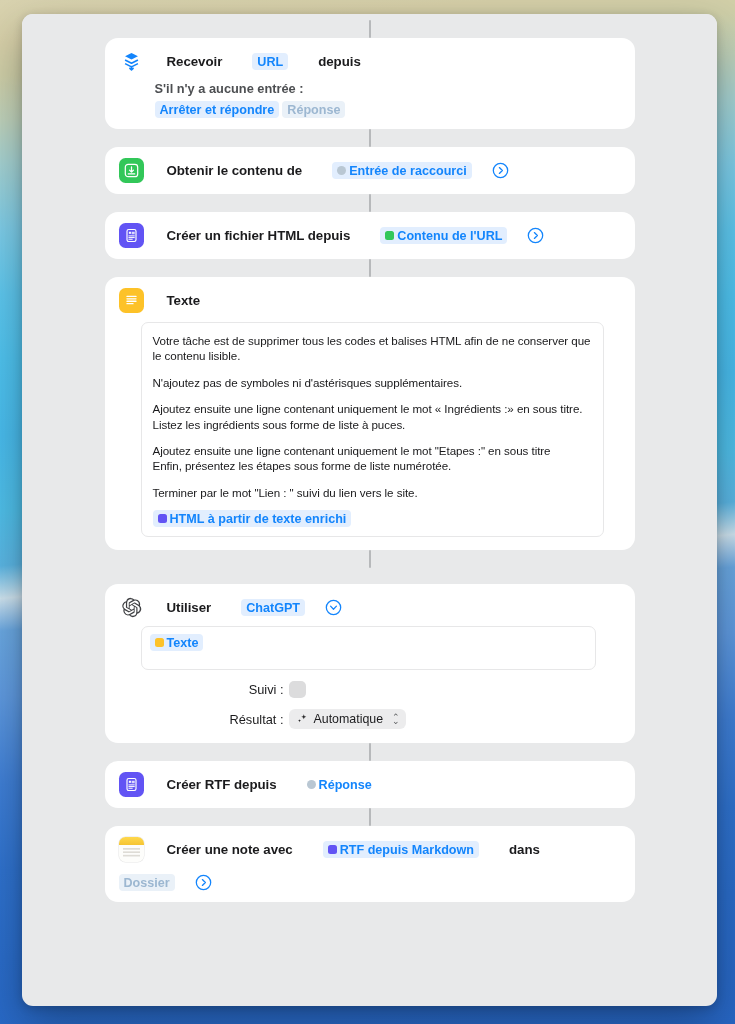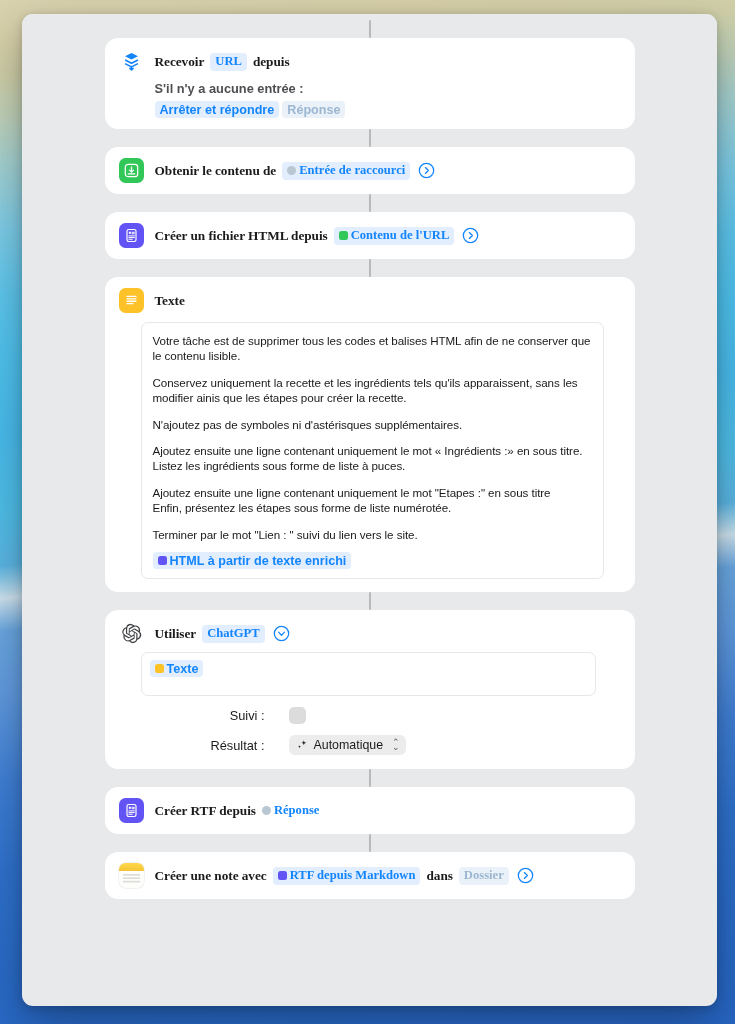--- a/index.html
+++ b/index.html
@@ -89,21 +89,21 @@
 
   .card {
     position:relative;
     margin:0 auto;
     width:530px;
     background:#ffffff;
     border-radius:13px;
   }
   .card-pad { padding:11px 16px 11px 14px; }
 
-  .row { display:flex; align-items:center; flex-wrap:wrap; gap:0;font-family:Liberation Serif, serif; }
+  .row { display:flex; align-items:center; flex-wrap:wrap; gap:12px; }
 
   .aicon {
     width:25px; height:25px; border-radius:6.5px;
     flex:0 0 auto; margin-right:11px;
     display:flex; align-items:center; justify-content:center;
   }
   .aicon svg{ display:block; }
   .ic-blue   { background:transparent; }
   .ic-green  { background:#32c759; }
   .ic-purple { background:#6254f4; }
@@ -172,21 +172,21 @@
     margin:6px 0 0 22px;
     width:455px; height:44px;
     border:1px solid #e7e7e8; border-radius:7px;
     padding:6px 8px; background:#fff;
   }
   .param-row {
     display:flex; align-items:center; justify-content:flex-start;
     margin-top:11px; padding-left:0;
   }
   .param-label {
-    width:170px; text-align:right; padding-right:24px;
+    width:170px; text-align:right; padding-right:5px;
     font-size:12.8px; color:#1b1b1d; font-weight:400;
   }
   .toggle-sq {
     width:17px; height:17px; border-radius:5px; background:#dcdcdd;
   }
   .select {
     display:inline-flex; align-items:center; gap:6px;
     background:#ececed; border-radius:6px;
     padding:3px 6px 3px 7px;
     font-size:12.4px; color:#1b1b1d; font-weight:400;
@@ -296,39 +296,38 @@
             <span class="aicon ic-yellow">
               <svg width="15" height="15" viewBox="0 0 16 16">
                 <path d="M3.2 3.6h9.6M3.2 6.2h9.6M3.2 8.8h9.6M3.2 11.4h6.4" stroke="#fff" stroke-width="1.45" stroke-linecap="round"></path>
               </svg>
             </span>
             <span class="lbl">Texte</span>
           </div>
 
           <div class="textbody">
             <div class="tpara">Votre tâche est de supprimer tous les codes et balises HTML afin de ne conserver que le contenu lisible.</div>
-            <div class="tpara">Conservez uniquement la recette et les ingrédients tels qu'ils apparaissent, sans les modifier ainis que les étapes pour créer la recette.</div>
             <div class="tpara">N'ajoutez pas de symboles ni d'astérisques supplémentaires.</div>
             <div class="tpara" style="white-space:pre-line;">Ajoutez ensuite une ligne contenant uniquement le mot « Ingrédients :» en sous titre.
 Listez les ingrédients sous forme de liste à puces.</div>
             <div class="tpara" style="white-space:pre-line;">Ajoutez ensuite une ligne  contenant uniquement le mot "Etapes :" en sous titre
 Enfin, présentez les étapes sous forme de liste numérotée.</div>
             <div class="tpara">Terminer par le mot "Lien : " suivi du lien vers le site.</div>
             <span class="token">
               <span class="token-dot td-purple"></span>
               <span>HTML à partir de texte enrichi</span>
             </span>
           </div>
         </div>
       </div>
 
       <div class="connector"></div>
 
       <div class="card">
-        <div class="card-pad" style="padding-bottom:14px;">
+        <div class="card-pad" style="padding-bottom:14px;margin-top:16px;">
           <div class="row">
             <span class="aicon ic-oai">
               <svg width="21" height="21" viewBox="0 0 24 24">
                 <path d="M21.6 10a5.4 5.4 0 0 0-.47-4.44 5.47 5.47 0 0 0-5.89-2.62A5.42 5.42 0 0 0 11.17 1 5.47 5.47 0 0 0 5.95 4.78 5.4 5.4 0 0 0 2.3 7.4a5.47 5.47 0 0 0 .67 6.4 5.4 5.4 0 0 0 .47 4.45 5.47 5.47 0 0 0 5.89 2.62A5.4 5.4 0 0 0 13.4 23a5.47 5.47 0 0 0 5.22-3.79 5.4 5.4 0 0 0 3.6-2.62 5.47 5.47 0 0 0-.62-6.59zM13.4 21.4a4.05 4.05 0 0 1-2.6-.94l.13-.07 4.32-2.5a.7.7 0 0 0 .35-.61v-6.1l1.83 1.06a.07.07 0 0 1 .04.05v5.05a4.07 4.07 0 0 1-4.07 4.06zM4.64 17.66a4.05 4.05 0 0 1-.49-2.72l.13.08 4.32 2.49a.7.7 0 0 0 .7 0l5.28-3.05v2.11a.07.07 0 0 1-.03.06l-4.37 2.52a4.07 4.07 0 0 1-5.54-1.49zM3.5 8.2a4.05 4.05 0 0 1 2.12-1.78v5.14a.67.67 0 0 0 .34.6l5.26 3.03-1.83 1.06a.07.07 0 0 1-.06 0L4.92 13.7A4.07 4.07 0 0 1 3.5 8.2zm15 3.49L13.21 8.6l1.82-1.05a.07.07 0 0 1 .07 0l4.37 2.52a4.06 4.06 0 0 1-.63 7.33v-5.14a.7.7 0 0 0-.35-.58zm1.82-2.74-.13-.08-4.31-2.51a.7.7 0 0 0-.71 0L9.9 9.4V7.3a.06.06 0 0 1 .02-.06l4.37-2.52a4.06 4.06 0 0 1 6.03 4.21zM8.9 12.7l-1.83-1.05a.07.07 0 0 1-.04-.05V6.55a4.06 4.06 0 0 1 6.66-3.12l-.13.07-4.32 2.5a.7.7 0 0 0-.35.6zm1-2.14 2.35-1.36 2.36 1.36v2.72l-2.35 1.36-2.36-1.36z" fill="#3f4043"></path>
               </svg>
             </span>
             <span class="lbl">Utiliser</span>
             <span class="sp"></span>
             <span class="token">ChatGPT</span>
             <span class="chev">

